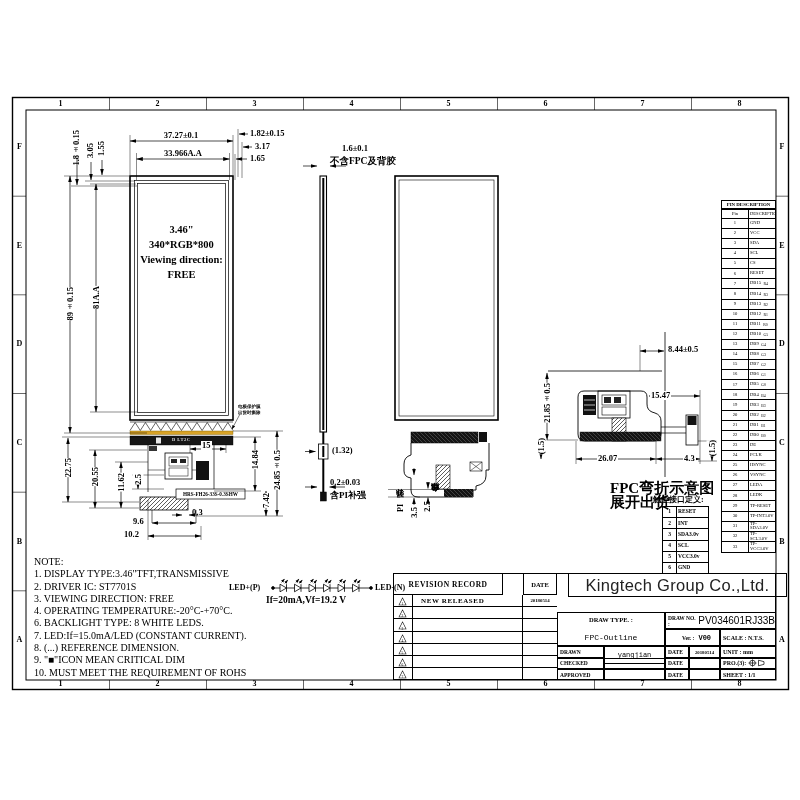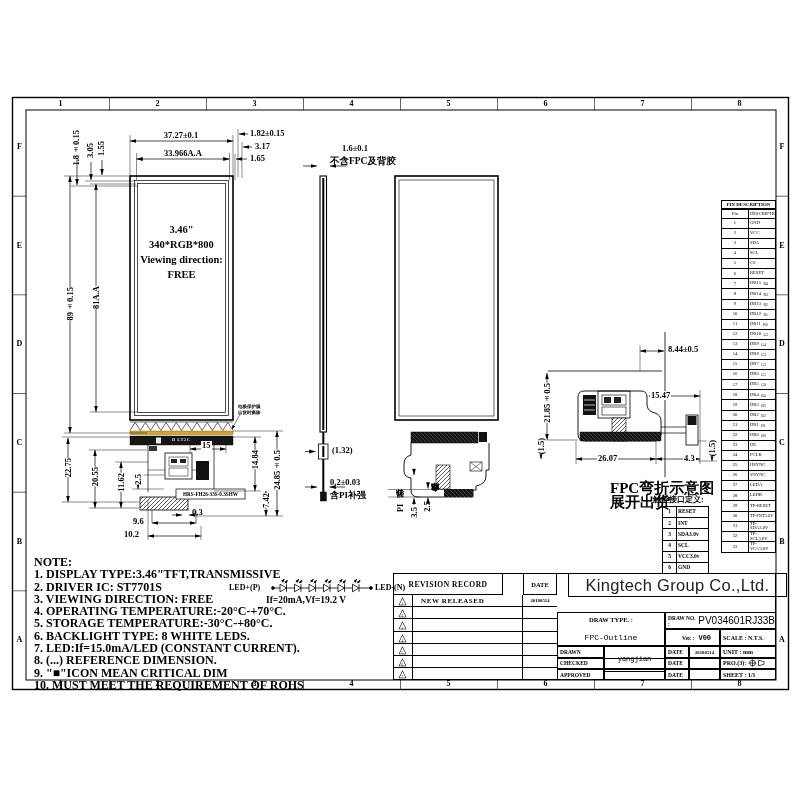--- a/index.html
+++ b/index.html
@@ -15,21 +15,21 @@
   .ann{position:absolute;left:238px;top:404px;font-size:4.5px;line-height:5.5px;font-weight:bold;}
   .mark{position:absolute;left:172px;top:437px;font-size:4.5px;color:#ddd;letter-spacing:.5px;font-weight:bold;}
   .hrs{position:absolute;left:177px;top:491px;width:67px;text-align:center;font-size:5.2px;font-weight:bold;}
   .cap{position:absolute;left:581px;top:482px;font-size:15px;font-weight:bold;line-height:13.5px;margin-left:29px;}
   
   .gr{position:absolute;display:flex;font-size:8px;font-weight:bold;}
   .gr span{flex:1;display:flex;align-items:center;justify-content:center;}
   .gcols{left:12px;width:776px;height:13px;}
   .grows{top:97px;height:592px;width:14px;flex-direction:column;}
   
-  .notes{position:absolute;left:34px;top:556px;width:330px;font-size:12px;font-weight:bold;line-height:12.3px;}
+  .notes{position:absolute;left:34px;top:556px;width:330px;font-size:10px;font-weight:normal;line-height:12.3px;}
   
   .ledlab{font-size:8px;}
   
   .ptable{position:absolute;left:721px;top:200px;width:55px;font-weight:normal;}
   .pt-title{border:0.7px solid #000;font-size:4.9px;font-weight:bold;text-align:center;height:7.4px;line-height:7.4px;}
   .ptable table{border-collapse:collapse;width:55px;table-layout:fixed;}
   .ptable th,.ptable td{border:0.6px solid #000;font-size:4.6px;padding:0 1px;height:9.1px;line-height:1;font-weight:normal;overflow:hidden;}
   .ptable th{font-size:4.6px;text-align:center;height:7.4px;}
   .ptable td:first-child{width:11px;text-align:center;}
   .ptable .sub{font-size:3.8px;margin-left:2.5px;position:relative;top:1px;}
@@ -505,21 +505,20 @@
       </table>
 </div>
 
 <div class="notes">
   <div>NOTE:</div>
   <div>
         <div>1. DISPLAY TYPE:3.46"TFT,TRANSMISSIVE</div>
         <div>2. DRIVER IC: ST7701S</div>
         <div>3. VIEWING DIRECTION: FREE</div>
         <div>4. OPERATING TEMPERATURE:-20°C-+70°C.</div>
-        <div>5. STORAGE TEMPERATURE:-30°C-+80°C.</div>
         <div>6. BACKLIGHT TYPE:  8  WHITE LEDS.</div>
         <div>7. LED:If=15.0mA/LED (CONSTANT CURRENT).</div>
         <div>8. (...) REFERENCE DIMENSION.</div>
         <div>9. "■"ICON MEAN CRITICAL DIM</div>
         <div>10. MUST MEET THE REQUIREMENT OF ROHS</div>
       </div>
 </div>
 
 <span class="lb ledlab" style="left:229px;top:584px">LED+(P)</span>
 <span class="lb ledlab" style="left:375px;top:584px">LED-(N)</span>
@@ -594,21 +593,21 @@
 <div class="cell" style="left:665px;top:612px;width:111px;height:17.2px;padding-left:2px">
   <span class="small">DRAW NO. :</span>
   <span style="font-family:'Liberation Sans',sans-serif;font-size:10px;margin-left:1px">PV034601RJ33B</span>
 </div>
 <div class="cell" style="left:665px;top:629.2px;width:55px;height:17.2px;padding-left:16px">
   <span class="small">Ver. :</span>
   <span class="mono" style="font-size:7px;font-weight:bold;margin-left:4px">V00</span>
 </div>
 <div class="cell" style="left:720px;top:629.2px;width:56px;height:17.2px;padding-left:2px;font-size:6px;font-weight:bold">SCALE : N.T.S.</div>
 <div class="cell small" style="left:557px;top:646.4px;width:47px;height:11.3px;padding-left:2px">DRAWN</div>
-<div class="cell mono" style="left:604px;top:646.4px;width:61px;height:26px;justify-content:center;font-size:7px">yangjian</div>
+<div class="cell mono" style="left:604px;top:646.4px;width:61px;height:18px;justify-content:center;font-size:7px">yangjian</div>
 <div class="cell small" style="left:665px;top:646.4px;width:24px;height:11.3px;padding-left:2px">DATE</div>
 <div class="cell" style="left:689px;top:646.4px;width:31px;height:11.3px;justify-content:center;font-size:4.8px;font-weight:bold">20180514</div>
 <div class="cell" style="left:720px;top:646.4px;width:56px;height:11.3px;padding-left:2px;font-size:6px;font-weight:bold">UNIT : mm</div>
 <div class="cell small" style="left:557px;top:657.7px;width:47px;height:11.3px;padding-left:2px">CHECKED</div>
 <div class="cell" style="left:604px;top:657.7px;width:61px;height:11.3px"></div>
 <div class="cell small" style="left:665px;top:657.7px;width:24px;height:11.3px;padding-left:2px">DATE</div>
 <div class="cell" style="left:689px;top:657.7px;width:31px;height:11.3px"></div>
 <div class="cell" style="left:720px;top:657.7px;width:56px;height:11.3px;padding-left:2px;font-size:6px;font-weight:bold">
   <span>PRO.(3):</span>
   <svg width="17" height="10" style="margin-left:2px">

